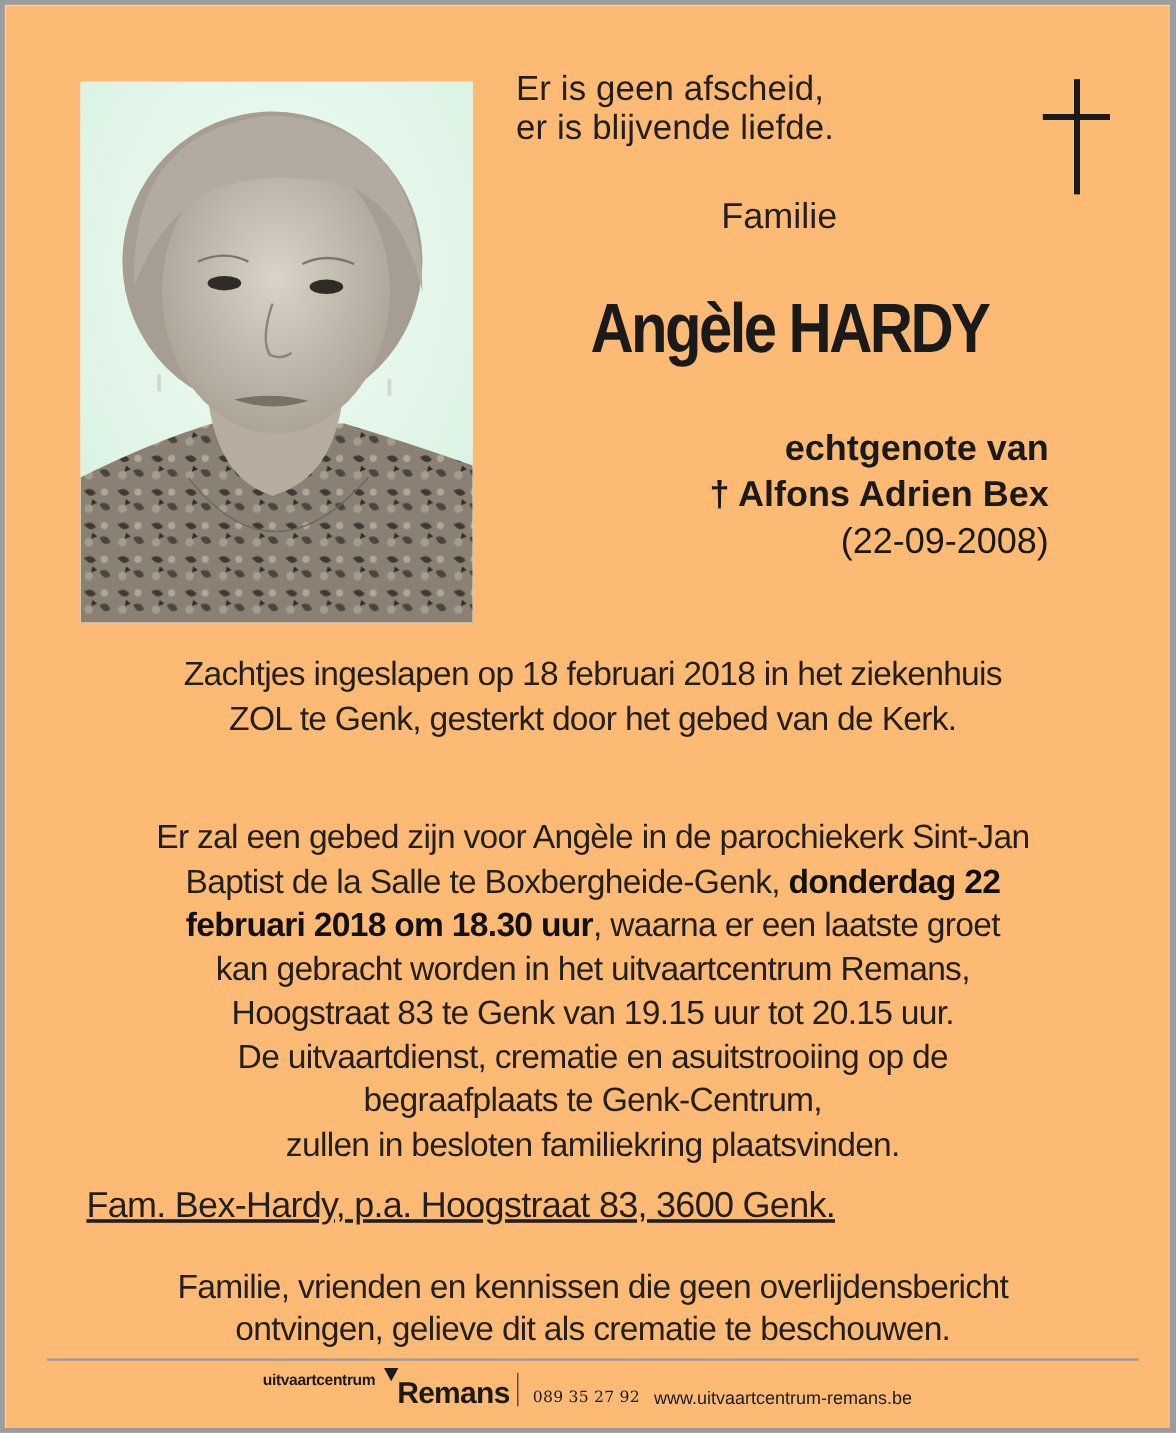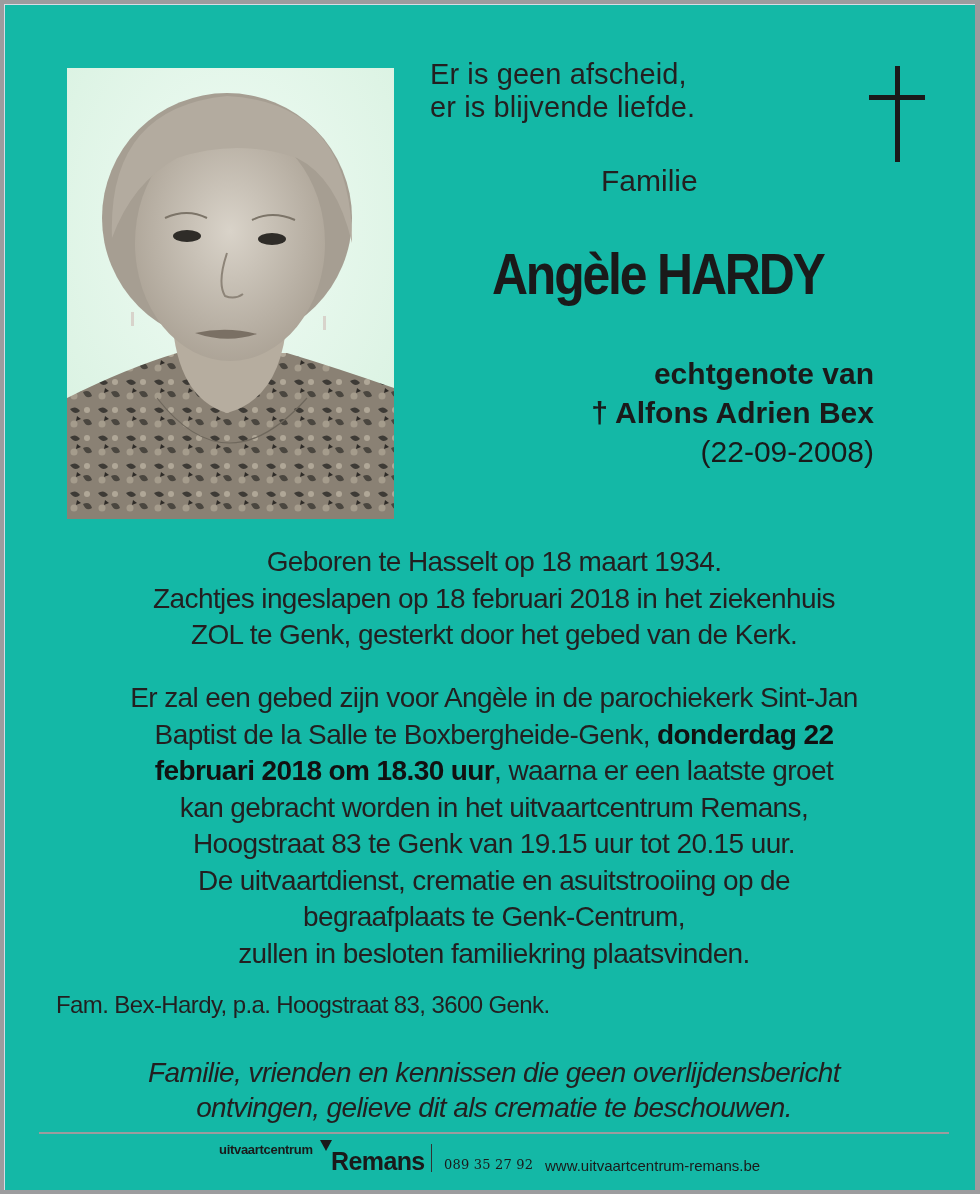--- a/index.html
+++ b/index.html
@@ -8,21 +8,21 @@
       background: #9c9c9e;
       position: relative;
       overflow: hidden;
       font-family: "Liberation Sans", sans-serif;
       color: #1d1d1b;
     }
     .card {
       position: absolute;
       left: 4px; top: 4px;
       width: 971px; height: 1186px;
-      background: #14b8a6;
+      background: #fdba74;
       box-shadow: inset 1px 1px 0 #d8dce4;
     }
     .photo {
       position: absolute;
       left: 63px; top: 64px;
       width: 327px; height: 451px;
       overflow: hidden;
       background: #e6f7ec;
     }
     .photo svg { display: block; }
@@ -83,35 +83,35 @@
       line-height: 36.5px;
       color: #231f20;
       letter-spacing: -0.6px;
     }
     .block .line { display: block; white-space: nowrap; }
     .birth { top: 540px; }
     .service { top: 676px; }
     .service b { font-weight: bold; color: #111; }
     .family {
       position: absolute;
-      left: 52px; top: 983px;
-      font-size: 24px;
+      left: 68px; top: 983px;
+      font-size: 30px;
       line-height: 36px;
       color: #231f20;
       letter-spacing: -0.6px;
       white-space: nowrap;
+      text-decoration: underline;
     }
     .closing {
       position: absolute;
       left: 40px; top: 1051px;
       width: 900px;
       text-align: center;
       font-size: 28px;
       line-height: 35px;
-      font-style: italic;
       color: #231f20;
       letter-spacing: -0.6px;
     }
     .closing .line { display: block; white-space: nowrap; }
     .divider {
       position: absolute;
       left: 35px; top: 1128px;
       width: 910px; height: 2px;
       background: #9c9c9e;
     }
@@ -231,21 +231,20 @@
 
   <div class="name">Angèle HARDY</div>
 
   <div class="spouse">
     <div class="l1">echtgenote van</div>
     <div class="l2">† Alfons Adrien Bex</div>
     <div class="l3">(22-09-2008)</div>
   </div>
 
   <div class="block birth">
-    <span class="line">Geboren te Hasselt op 18 maart 1934.</span>
     <span class="line">Zachtjes ingeslapen op 18 februari 2018 in het ziekenhuis</span>
     <span class="line">ZOL te Genk, gesterkt door het gebed van de Kerk.</span>
   </div>
 
   <div class="block service">
     <span class="line">Er zal een gebed zijn voor Angèle in de parochiekerk Sint-Jan</span>
     <span class="line"><span>Baptist de la Salle te Boxbergheide-Genk, </span><b>donderdag 22</b></span>
     <span class="line"><b>februari 2018 om 18.30 uur</b><span>, waarna er een laatste groet</span></span>
     <span class="line">kan gebracht worden in het uitvaartcentrum Remans,</span>
     <span class="line">Hoogstraat 83 te Genk van 19.15 uur tot 20.15 uur.</span>

